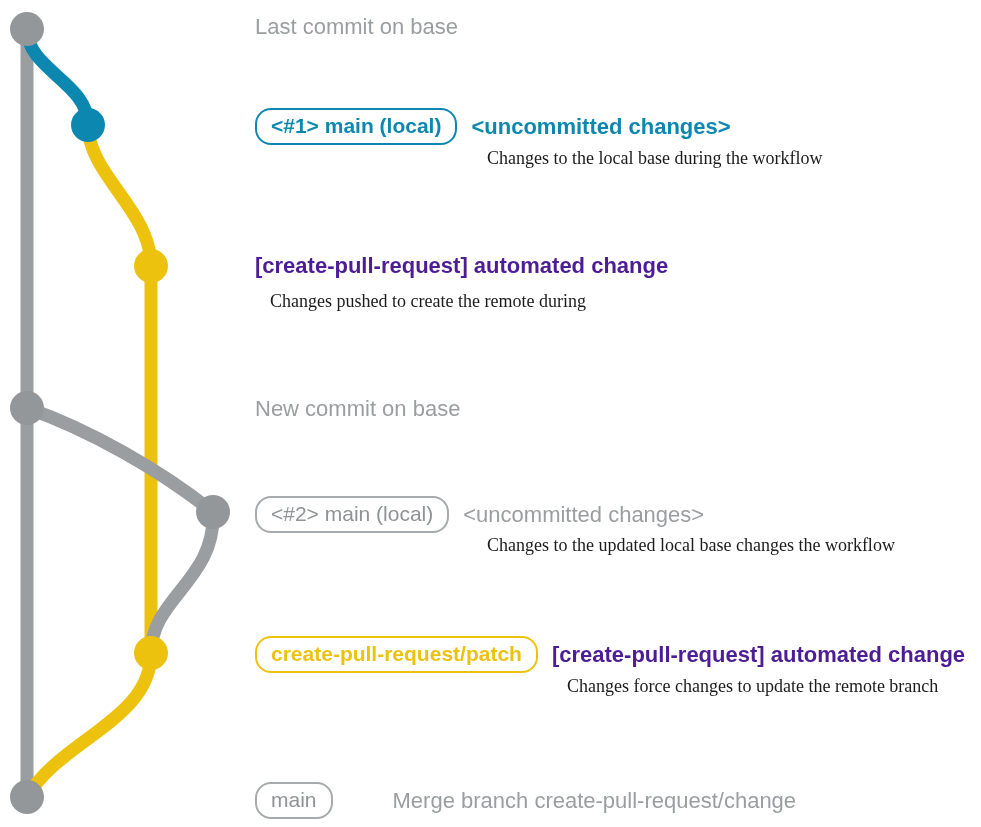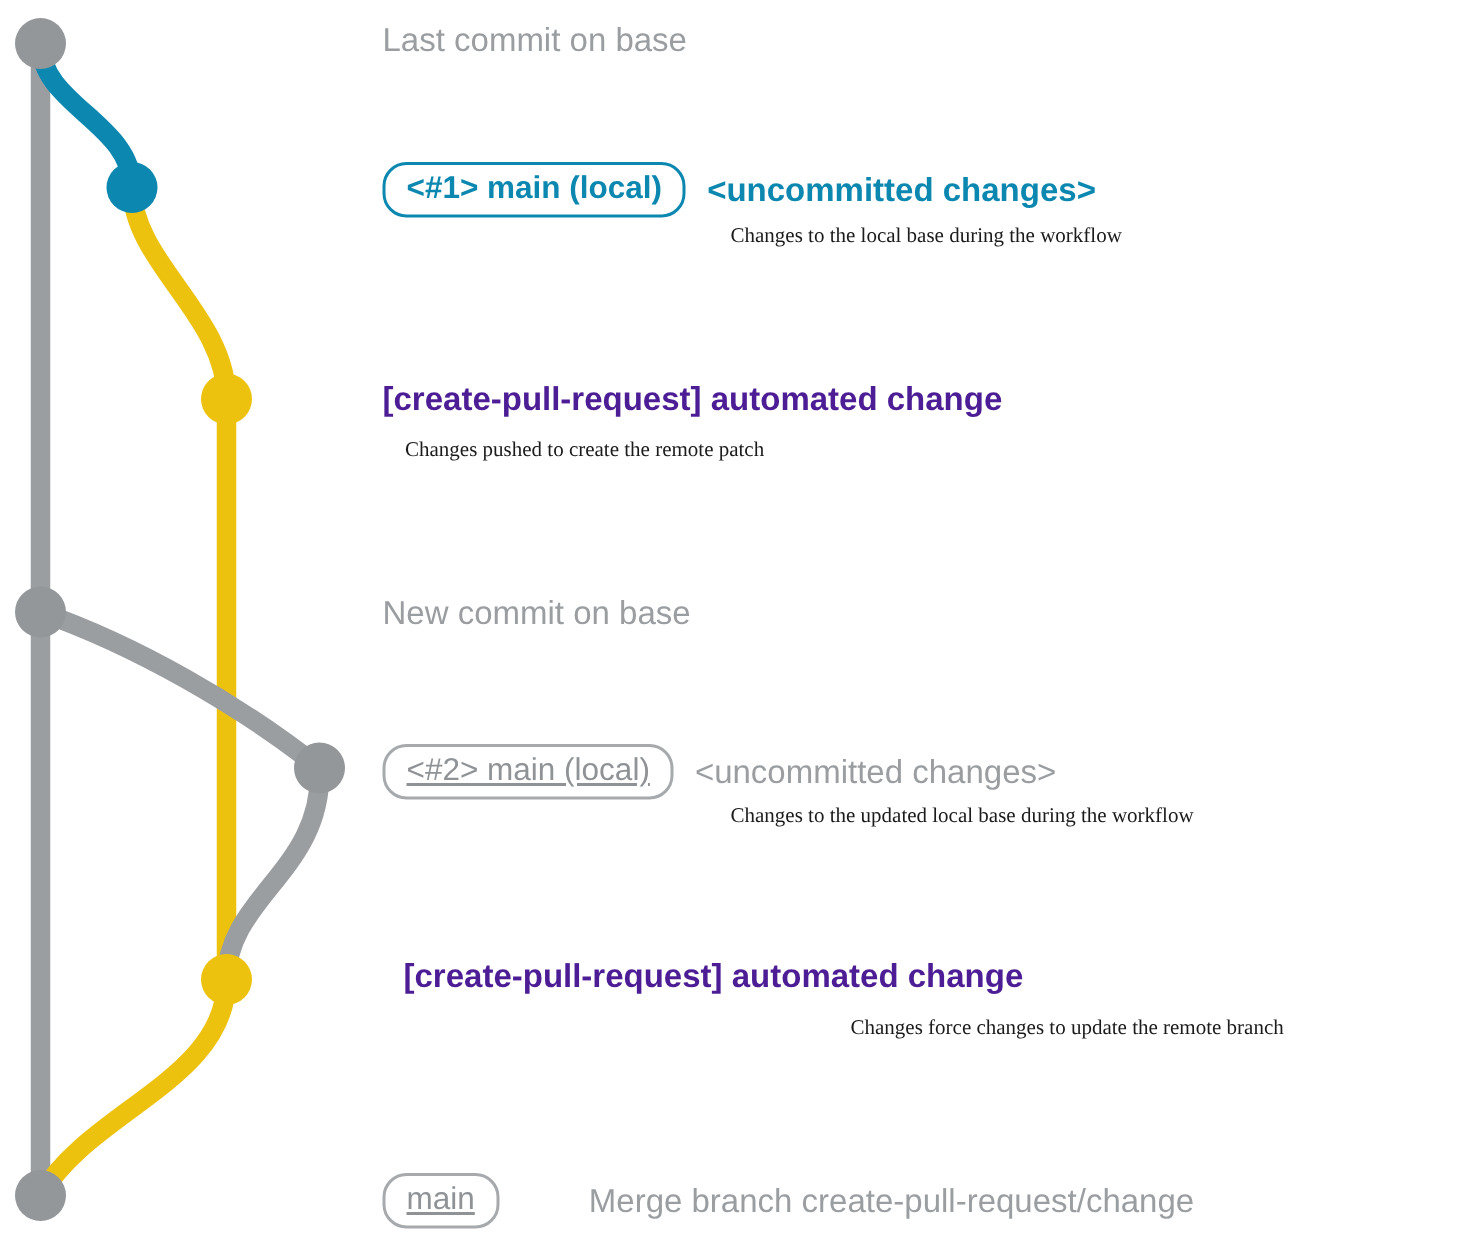--- a/index.html
+++ b/index.html
@@ -46,21 +46,20 @@
     font-family: "Liberation Sans", sans-serif;
   }
   .badge.teal {
     border-color: #0c88b0;
     color: #0c88b0;
     font-weight: bold;
   }
   .badge.gray {
     border-color: #a6aaad;
     color: #8f9396;
-    text-decoration: underline;
   }
   .badge.yellow {
     border-color: #edc20f;
     color: #edc20f;
     font-weight: bold;
   }
   .subject {
     font-size: 22px;
     line-height: 30px;
     font-family: "Liberation Sans", sans-serif;
@@ -68,21 +67,21 @@
   .subject.gray { color: #9a9ea1; }
   .subject.teal { color: #0c88b0; font-weight: bold; }
   .subject.yellow { color: #4c1d95; font-weight: bold; }
   .subject-inline {
     margin-left: 14px;
     align-self: center;
   }
   .desc {
     position: absolute;
     font-family: "Liberation Serif", serif;
-    font-size: 14px;
+    font-size: 18px;
     line-height: 24px;
     color: #1b1b1b;
     white-space: nowrap;
   }
 </style>
 </head>
 <body>
 
 <div id="canvas">
 
@@ -115,33 +114,34 @@
 
   <div class="row" style="left:255px; top:108px;">
     <span class="badge teal">&lt;#1&gt; main (local)</span>
     <span class="subject teal subject-inline">&lt;uncommitted changes&gt;</span>
   </div>
   <div class="desc" style="left:487px; top:146px;">Changes to the local base during the workflow</div>
 
   <div class="row" style="left:255px; top:251px;">
     <span class="subject yellow">[create-pull-request] automated change</span>
   </div>
-  <div class="desc" style="left:270px; top:289px;">Changes pushed to create the remote patch</div>
+  <div class="desc" style="left:270px; top:289px;">Changes pushed to create the remote during</div>
 
   <div class="row" style="left:255px; top:394px;align-items:flex-end;">
     <span class="subject gray">New commit on base</span>
   </div>
 
   <div class="row" style="left:255px; top:496px;">
     <span class="badge gray">&lt;#2&gt; main (local)</span>
     <span class="subject gray subject-inline">&lt;uncommitted changes&gt;</span>
   </div>
-  <div class="desc" style="left:487px; top:533px;">Changes to the updated local base during the workflow</div>
+  <div class="desc" style="left:487px; top:533px;">Changes to the updated local base changes the workflow</div>
 
   <div class="row" style="left:255px; top:636px;">
+    <span class="badge yellow">create-pull-request/patch</span>
     <span class="subject yellow subject-inline">[create-pull-request] automated change</span>
   </div>
   <div class="desc" style="left:567px; top:674px;">Changes force changes to update the remote branch</div>
 
   <div class="row" style="left:255px; top:782px;gap:46px;">
     <span class="badge gray">main</span>
     <span class="subject gray subject-inline">Merge branch create-pull-request/change</span>
   </div>
 
 </div>

